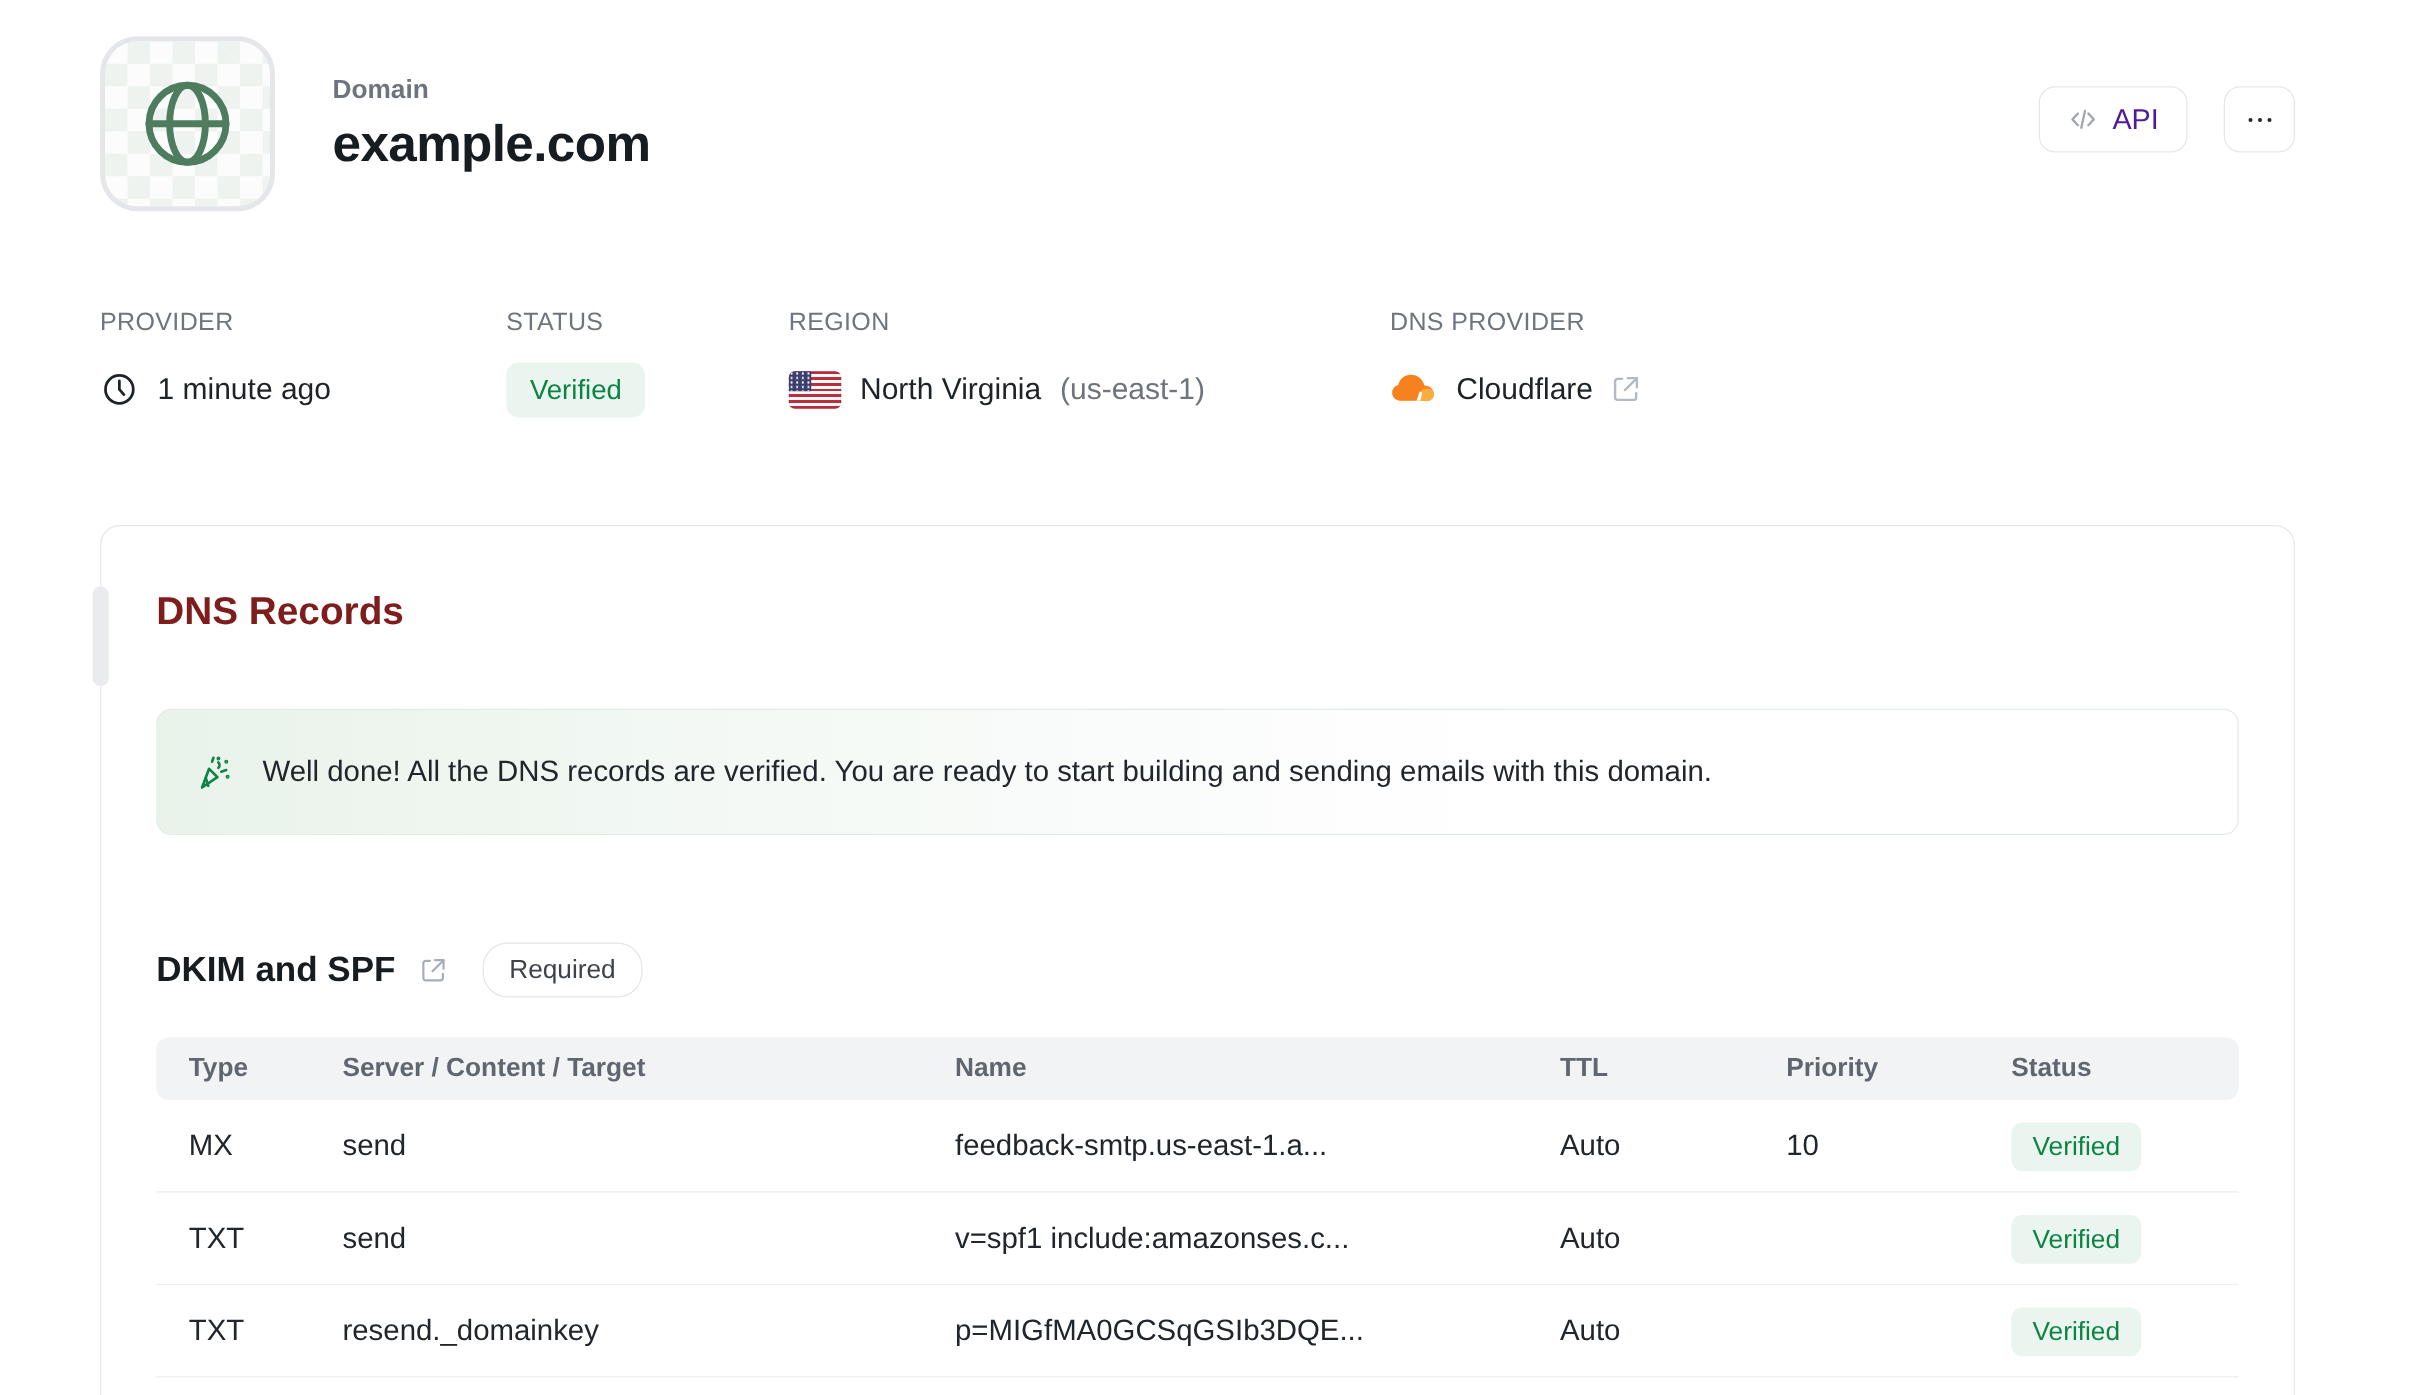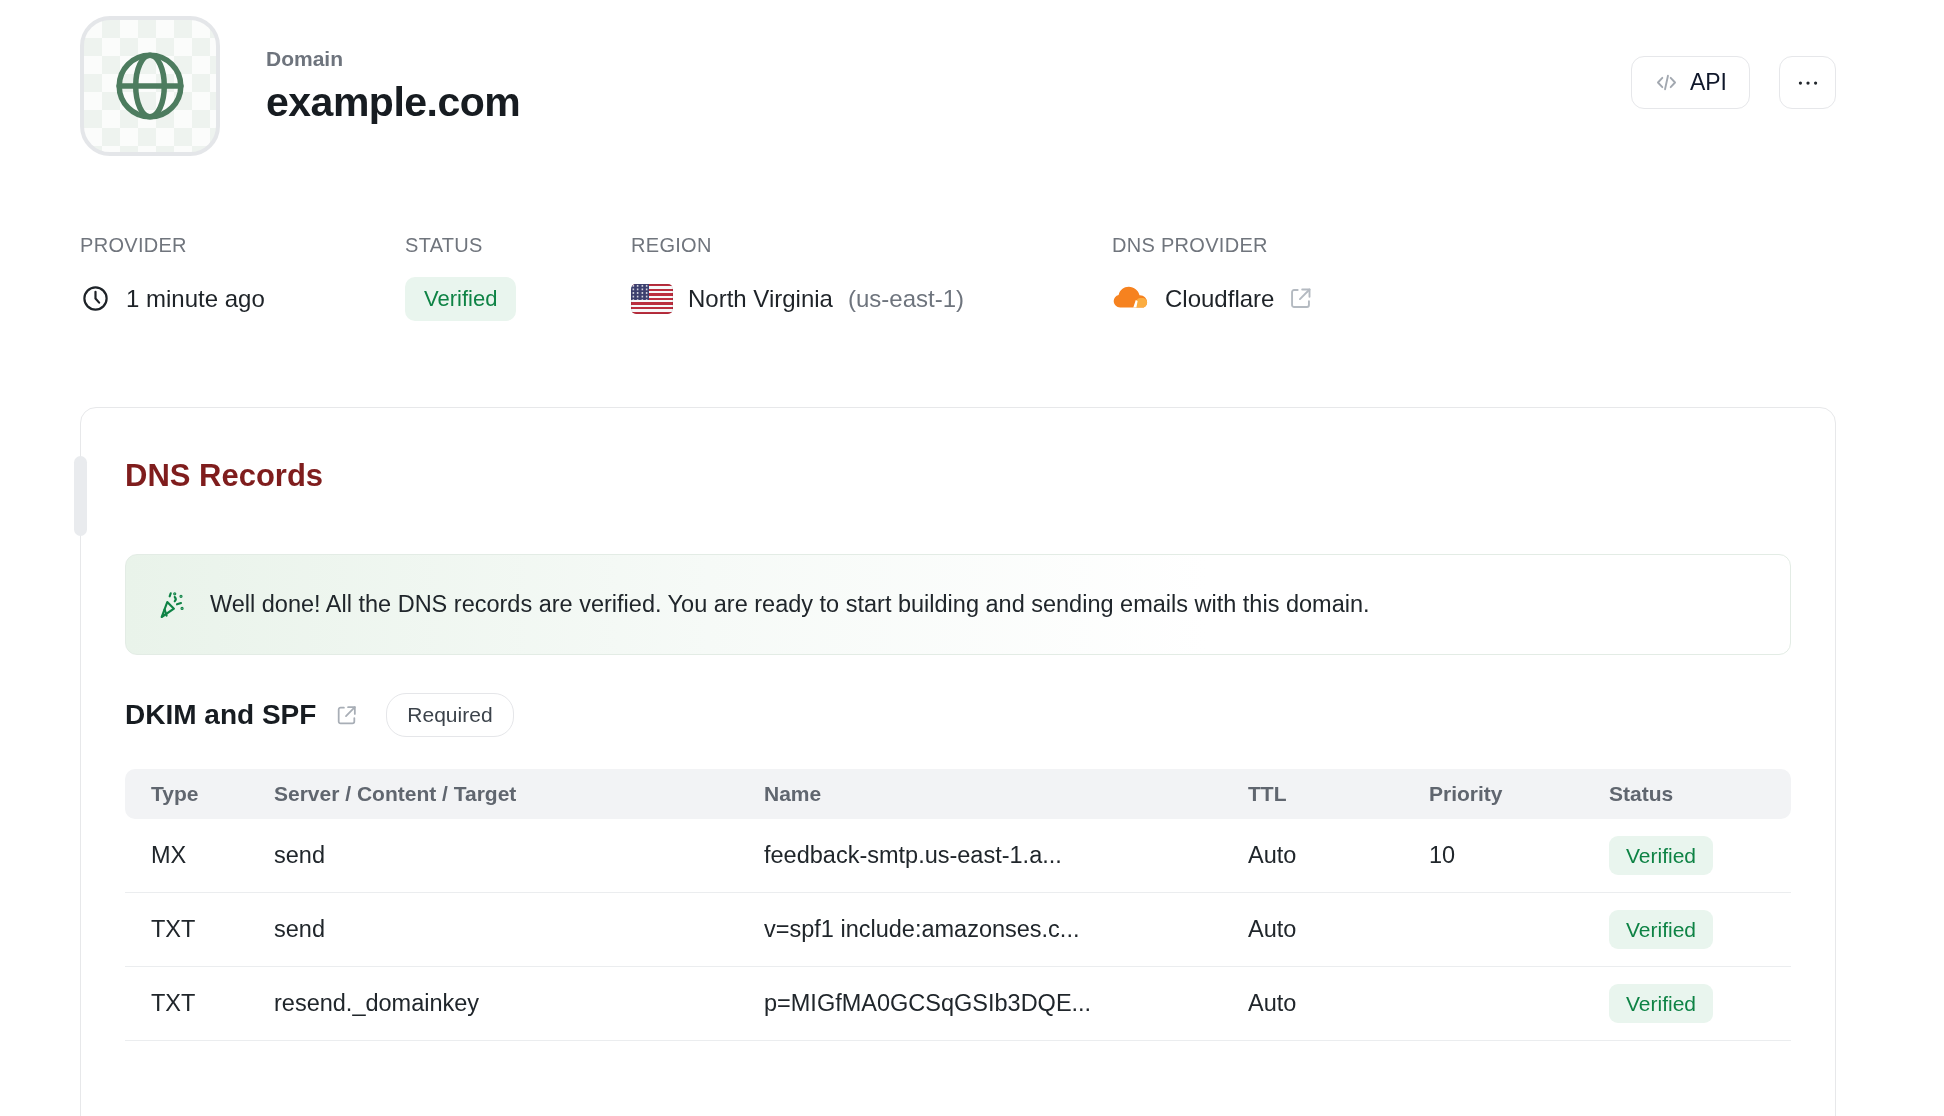--- a/index.html
+++ b/index.html
@@ -1,35 +1,35 @@
 <!DOCTYPE html>
 <html><head>
 <meta charset="utf-8">
 <style>
   * { margin:0; padding:0; box-sizing:border-box; }
   html,body { width:1944px; height:1116px; overflow:hidden; background:#ffffff;
               font-family:"Liberation Sans", sans-serif; color:#1d2329; }
   .page { width:100%; height:100%; padding:0 108px 0 80px; }
 
   
-  .top { display:flex; justify-content:space-between; align-items:flex-start; padding-top:16px; }
+  .top { display:flex; justify-content:space-between; align-items:flex-start; padding-top:29px; }
   .top-left { display:flex; align-items:center; gap:46px; }
   .tile { width:140px; height:140px; border:4px solid #e4e6e9; border-radius:30px;
           display:flex; align-items:center; justify-content:center;
           background-color:#fbfcfb;
           background-image:
             linear-gradient(45deg,#eef3ef 25%,transparent 25%,transparent 75%,#eef3ef 75%),
             linear-gradient(45deg,#eef3ef 25%,transparent 25%,transparent 75%,#eef3ef 75%);
           background-size:36px 36px; background-position:0 0,18px 18px; }
   .kicker { font-size:21px; font-weight:bold; color:#6e747d; margin-bottom:8px; }
   h1 { font-size:41px; font-weight:bold; letter-spacing:-0.5px; color:#171c21; }
   .top-right { display:flex; gap:29px; margin-top:40px; }
   .btn { height:53px; background:#fff; border:1.5px solid #e6e7ea; border-radius:13px;
          display:flex; align-items:center; justify-content:center; gap:11px;
-         font-family:"Liberation Sans", sans-serif; font-size:23px; color:#0f172a; cursor:pointer; }
+         font-family:"Liberation Sans", sans-serif; font-size:23px; color:#4c1d95; cursor:pointer; }
   .btn.api { padding:0 22px; }
   .btn.more { width:57px; }
 
   
   .meta { display:flex; margin-top:78px; }
   .meta-col.created { width:325px; }
   .meta-col.status  { width:226px; }
   .meta-col.region  { width:481px; }
   .meta-label { font-size:20px; color:#70757d; letter-spacing:0.3px; }
   .meta-value { margin-top:19px; display:flex; align-items:center; gap:15px;
@@ -50,21 +50,21 @@
           border:1.5px solid #e7e8ea; border-radius:16px; padding:0 44px; background:#fff; }
   .accent { position:absolute; left:-7px; top:48px; width:13px; height:80px;
             background:#e9ebee; border-radius:8px; }
   .card h2 { margin-top:50px; font-size:31px; font-weight:bold; color:#7f1d1d; }
 
   .banner { margin-top:60px; height:101px; border:1.5px solid #e3ece5; border-radius:12px;
             background:linear-gradient(to right,#e9f3ea 0%,#f6faf7 35%,#ffffff 65%);
             display:flex; align-items:center; gap:23px; padding:0 29px; }
   .banner span { font-size:23.5px; color:#20262b; }
 
-  .section-head { margin-top:38px; display:flex; align-items:center; }
+  .section-head { margin-top:86px; display:flex; align-items:center; }
   .section-head h3 { font-size:28px; font-weight:bold; color:#171c21; }
   .section-head .ext { margin-left:18px; }
   .req-badge { margin-left:27px; border:1.5px solid #e5e6e9; border-radius:20px;
                padding:9px 20px; font-size:21px; color:#3c434b; background:#fff; }
 
   
   .table { margin-top:32px; }
   .thead, .trow { display:grid; grid-template-columns:123px 490px 484px 181px 180px 1fr;
                   align-items:center; padding-left:26px; }
   .thead { height:50px; background:#f2f3f5; border-radius:10px;

